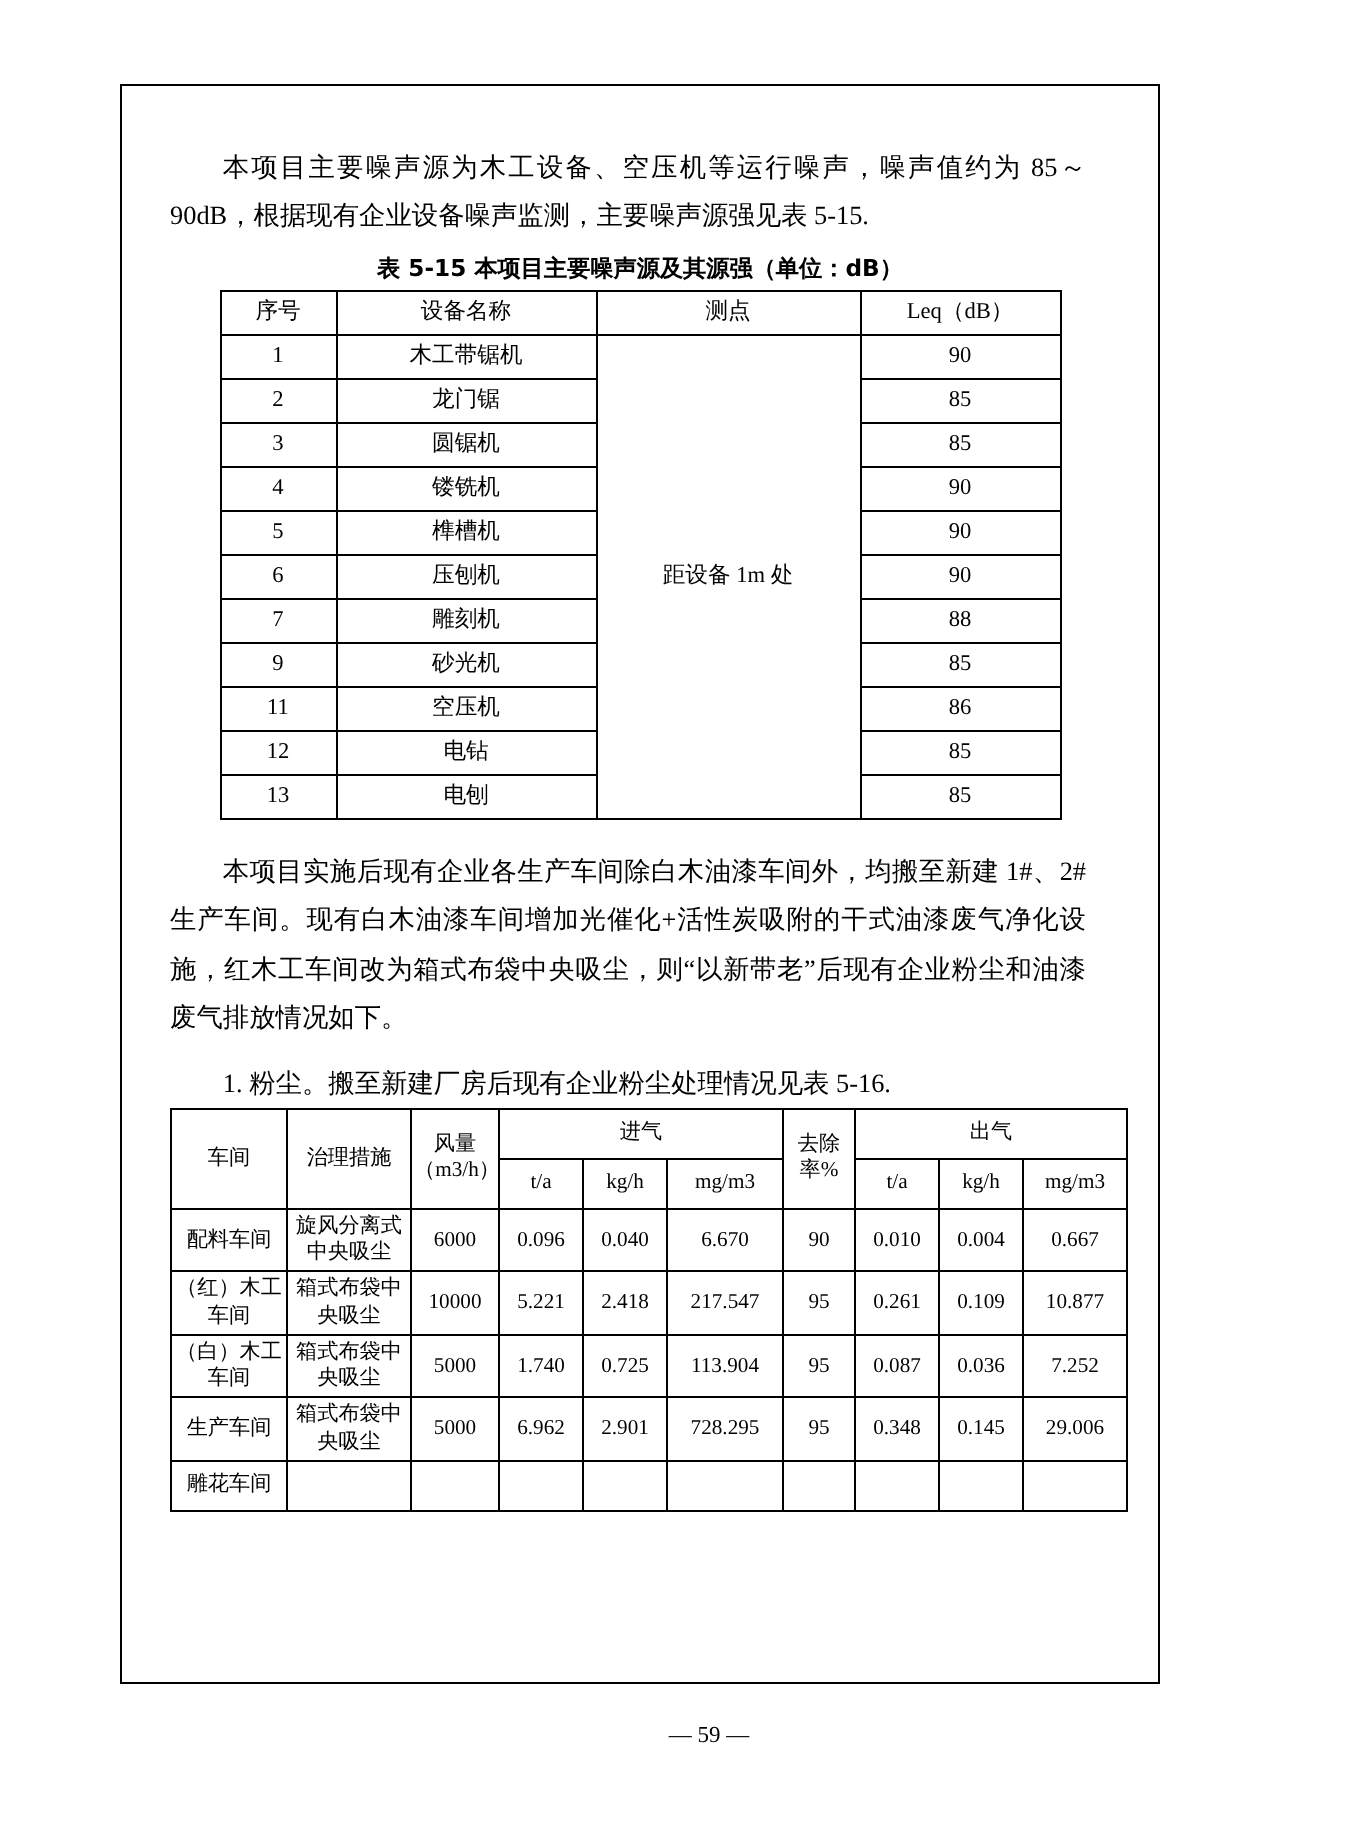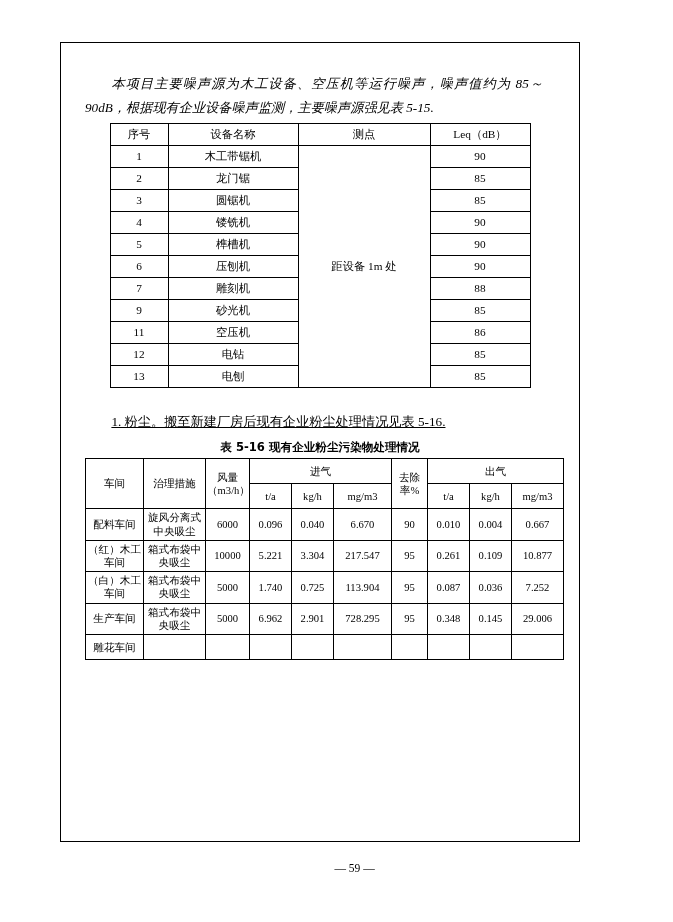--- a/index.html
+++ b/index.html
@@ -43,21 +43,20 @@
     margin: 0 0 9px 0;
     letter-spacing: 0.3px;
   }
   h3.sec .num { margin-right: 6px; }
   p.para {
     font-size: 13.2px;
     line-height: 1.85;
     margin: 0 12px 2px 0;
     text-align: justify;
     text-indent: 2em;
-    font-style: italic;
   }
   .tbl-caption {
     font-family: "DejaVu Sans", sans-serif;
     font-weight: bold;
     font-size: 11.6px;
     text-align: center;
     margin: 6px 0 3px 0;
   }
   table {
     border-collapse: collapse;
@@ -74,21 +73,20 @@
     font-weight: normal;
   }
   table.noise td, table.noise th { height: 17px; line-height: 15px; }
   table.dust { width: 470px; margin: 0 auto; font-size: 10.6px; }
   table.dust td, table.dust th { height: 20px; line-height: 1.25; padding: 2px 1px; }
   .list-item {
     font-size: 13.2px;
     line-height: 1.85;
     margin: 8px 0 0 0;
     text-indent: 2em;
-    text-decoration: underline;
   }
   .gap { height: 14px; }
   .pagenum {
     position: absolute;
     left: 0;
     right: 0;
     top: 862px;
     text-align: center;
     font-size: 11.5px;
     font-family: "Liberation Serif", serif;
@@ -98,20 +96,21 @@
 </head>
 <body>
 
 <div class="page">
   <div class="frame"></div>
 
   <div class="content">
 
     <p class="para">本项目主要噪声源为木工设备、空压机等运行噪声，噪声值约为 85～90dB，根据现有企业设备噪声监测，主要噪声源强见表 5-15.</p>
 
+    <div class="tbl-caption">表 5-15 本项目主要噪声源及其源强（单位：dB）</div>
 
     <table class="noise">
       <colgroup>
         <col style="width:58px">
         <col style="width:130px">
         <col style="width:132px">
         <col style="width:100px">
       </colgroup>
       <tbody>
         <tr>
@@ -174,24 +173,24 @@
         <tr>
           <td>13</td>
           <td>电刨</td>
           <td>85</td>
         </tr>
       </tbody>
     </table>
 
     <div class="gap"></div>
 
+    <p class="para">本项目实施后现有企业各生产车间除白木油漆车间外，均搬至新建 1#、2#生产车间。现有白木油漆车间增加光催化+活性炭吸附的干式油漆废气净化设施，红木工车间改为箱式布袋中央吸尘，则“以新带老”后现有企业粉尘和油漆废气排放情况如下。</p>
 
     <div class="list-item">1. 粉尘。搬至新建厂房后现有企业粉尘处理情况见表 5-16.</div>
 
-    <div class="tbl-caption">表 5-16 现有企业粉尘污染物处理情况</div>
 
     <table class="dust">
       <colgroup>
         <col style="width:58px">
         <col style="width:62px">
         <col style="width:44px">
         <col style="width:42px">
         <col style="width:42px">
         <col style="width:58px">
         <col style="width:36px">
@@ -233,21 +232,21 @@
           <td>90</td>
           <td>0.010</td>
           <td>0.004</td>
           <td>0.667</td>
         </tr>
         <tr>
           <td>（红）木工车间</td>
           <td>箱式布袋中央吸尘</td>
           <td>10000</td>
           <td>5.221</td>
-          <td>3.304</td>
+          <td>2.418</td>
           <td>217.547</td>
           <td>95</td>
           <td>0.261</td>
           <td>0.109</td>
           <td>10.877</td>
         </tr>
         <tr>
           <td>（白）木工车间</td>
           <td>箱式布袋中央吸尘</td>
           <td>5000</td>

